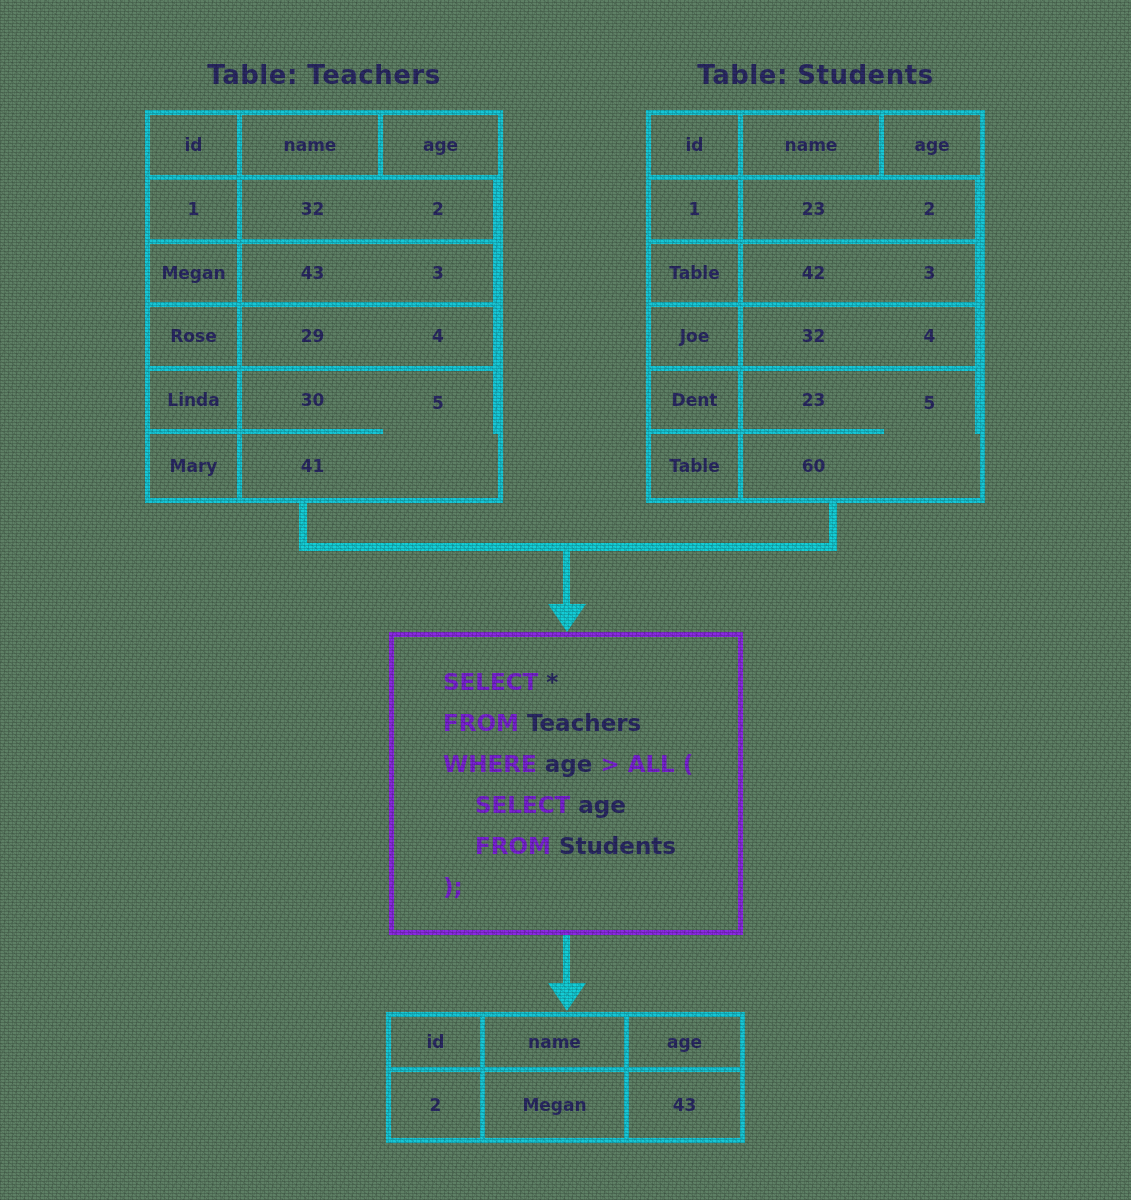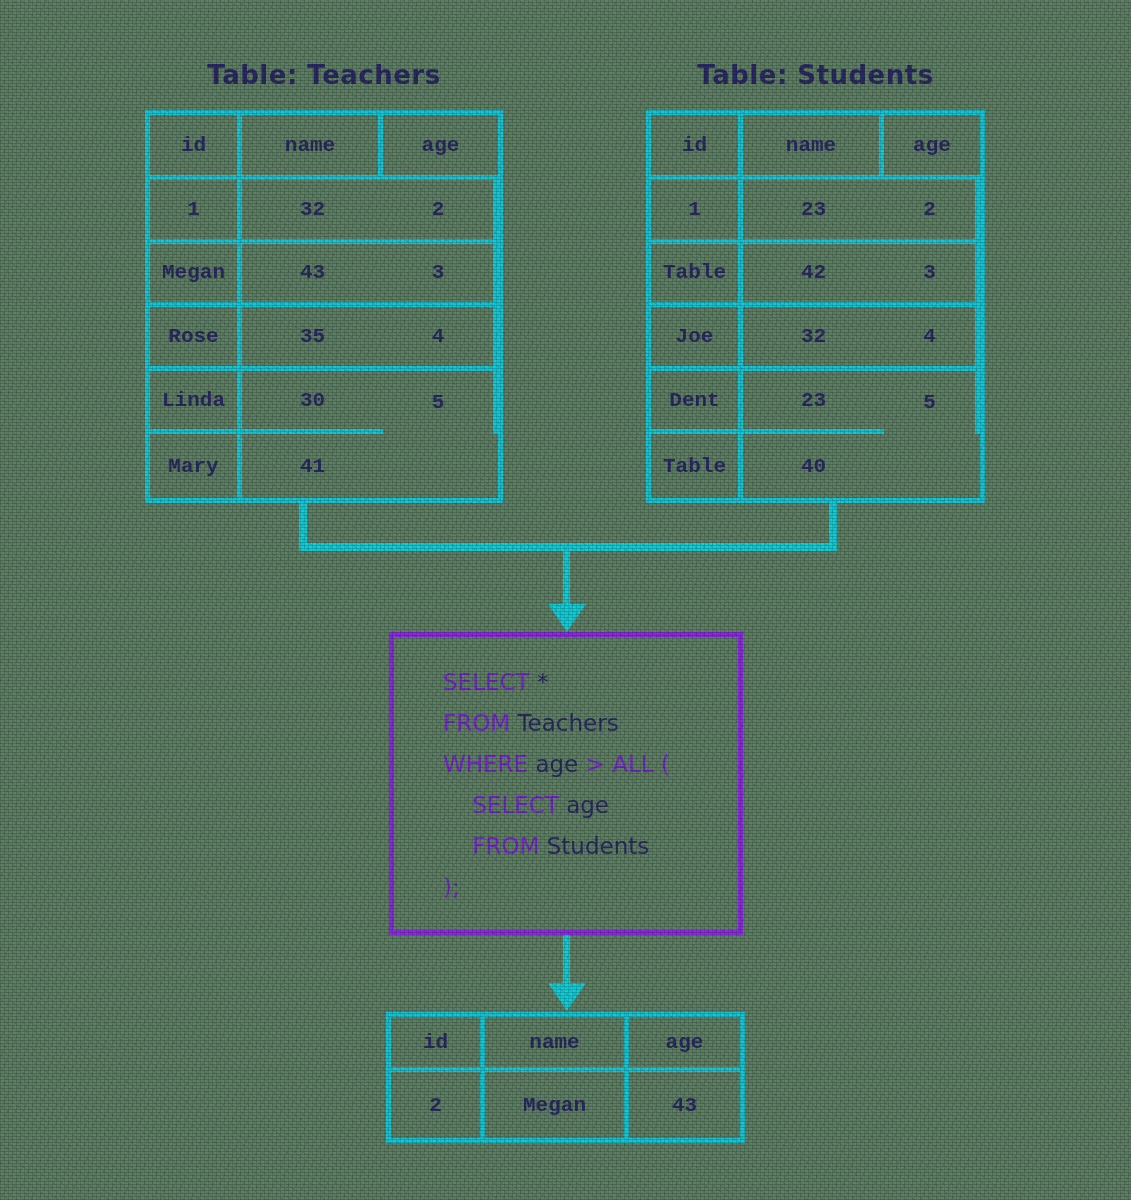--- a/index.html
+++ b/index.html
@@ -33,39 +33,38 @@
     text-align:center;
   }
   .dtable{
     position:absolute;
     border:5px solid #17c7d6;
     box-sizing:border-box;
     display:grid;
   }
   .dtable .cell{
     display:flex;align-items:center;justify-content:center;
-    color:#2b2a66;font-weight:bold;font-size:21px;
+    color:#2b2a66;font-weight:bold;font-size:17px;
     box-sizing:border-box;
-    font-family:Liberation Mono, monospace;
   }
   .dtable .cell.colsep{border-right:5px solid #17c7d6;}
   .dtable .cell.rowsep{border-bottom:5px solid #17c7d6;}
 
   
   .conn{position:absolute;background:#14cdd6;}
   .arrowhead{position:absolute;width:0;height:0;}
 
   .sqlbox{
     position:absolute;
     border:5px solid #8a2be2;
     box-sizing:border-box;
   }
   .sqlcode{
     position:absolute;
-    font-size:23px;font-weight:normal;
+    font-size:23px;font-weight:bold;
     line-height:41px;
     white-space:pre;
   }
   .kw{color:#7b23d6;}
   .id{color:#2b2a66;}
 </style>
 </head>
 <body>
 
 <div id="canvas">
@@ -77,21 +76,21 @@
       <div class="cell rowsep colsep">id</div>
       <div class="cell rowsep colsep">name</div>
       <div class="cell rowsep">age</div>
       <div class="cell colsep rowsep">1</div>
       <div class="cell rowsep">32</div>
       <div class="cell colsep rowsep">2</div>
       <div class="cell colsep rowsep">Megan</div>
       <div class="cell rowsep">43</div>
       <div class="cell colsep rowsep">3</div>
       <div class="cell colsep rowsep">Rose</div>
-      <div class="cell rowsep">35</div>
+      <div class="cell rowsep">29</div>
       <div class="cell colsep rowsep">4</div>
       <div class="cell colsep rowsep">Linda</div>
       <div class="cell rowsep">30</div>
       <div class="cell colsep">5</div>
       <div class="cell colsep">Mary</div>
       <div class="cell">41</div>
     </div>
 
   <div class="dtable" id="students-table" style="left:646px;top:110px;width:339px;height:393px;grid-template-columns:92px 141px 1fr;grid-template-rows:65px 1fr 1fr 1fr 1fr 1fr;">
       <div class="cell rowsep colsep">id</div>
@@ -103,21 +102,21 @@
       <div class="cell colsep rowsep">Table</div>
       <div class="cell rowsep">42</div>
       <div class="cell colsep rowsep">3</div>
       <div class="cell colsep rowsep">Joe</div>
       <div class="cell rowsep">32</div>
       <div class="cell colsep rowsep">4</div>
       <div class="cell colsep rowsep">Dent</div>
       <div class="cell rowsep">23</div>
       <div class="cell colsep">5</div>
       <div class="cell colsep">Table</div>
-      <div class="cell">40</div>
+      <div class="cell">60</div>
     </div>
 
   <div class="conn" style="left:299px;top:503px;width:8px;height:48px;"></div>
   <div class="conn" style="left:829px;top:503px;width:8px;height:48px;"></div>
   <div class="conn" style="left:299px;top:543px;width:538px;height:8px;"></div>
   <div class="conn" style="left:563px;top:551px;width:7px;height:57px;"></div>
   <div class="arrowhead" style="left:548px;top:604px;border-left:19px solid transparent;border-right:19px solid transparent;border-top:28px solid #14cdd6;"></div>
 
   <div class="sqlbox" style="left:389px;top:632px;width:354px;height:303px;"></div>
   <div class="sqlcode" id="sql-code" style="left:443px;top:662px;"><div><span class="kw">SELECT</span><span class="id"> *</span></div><div><span class="kw">FROM</span><span class="id"> Teachers</span></div><div><span class="kw">WHERE</span><span class="id"> age </span><span class="kw">&gt; ALL</span><span class="kw"> (</span></div><div><span class="kw">    SELECT</span><span class="id"> age</span></div><div><span class="kw">    FROM</span><span class="id"> Students</span></div><div><span class="kw">);</span></div></div>

